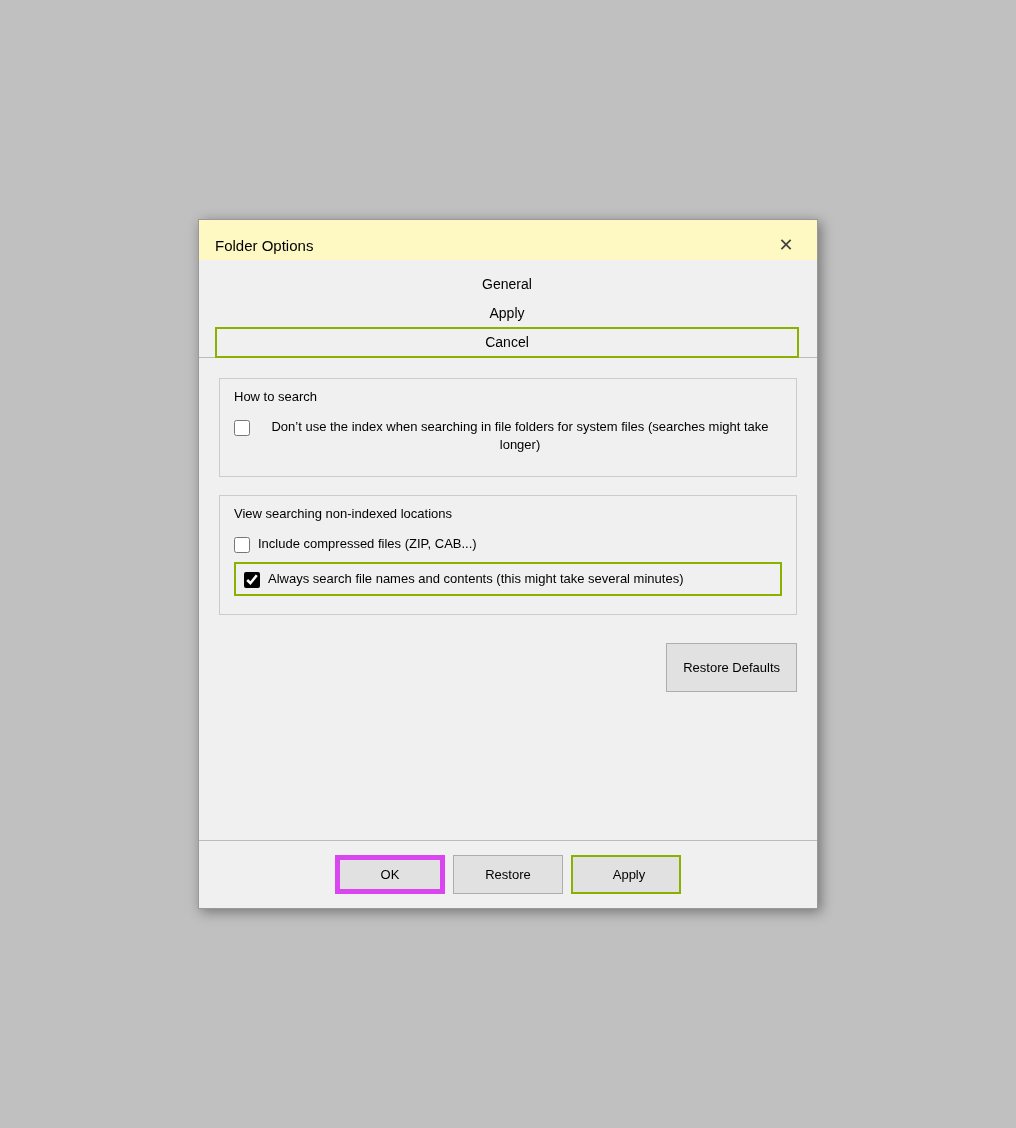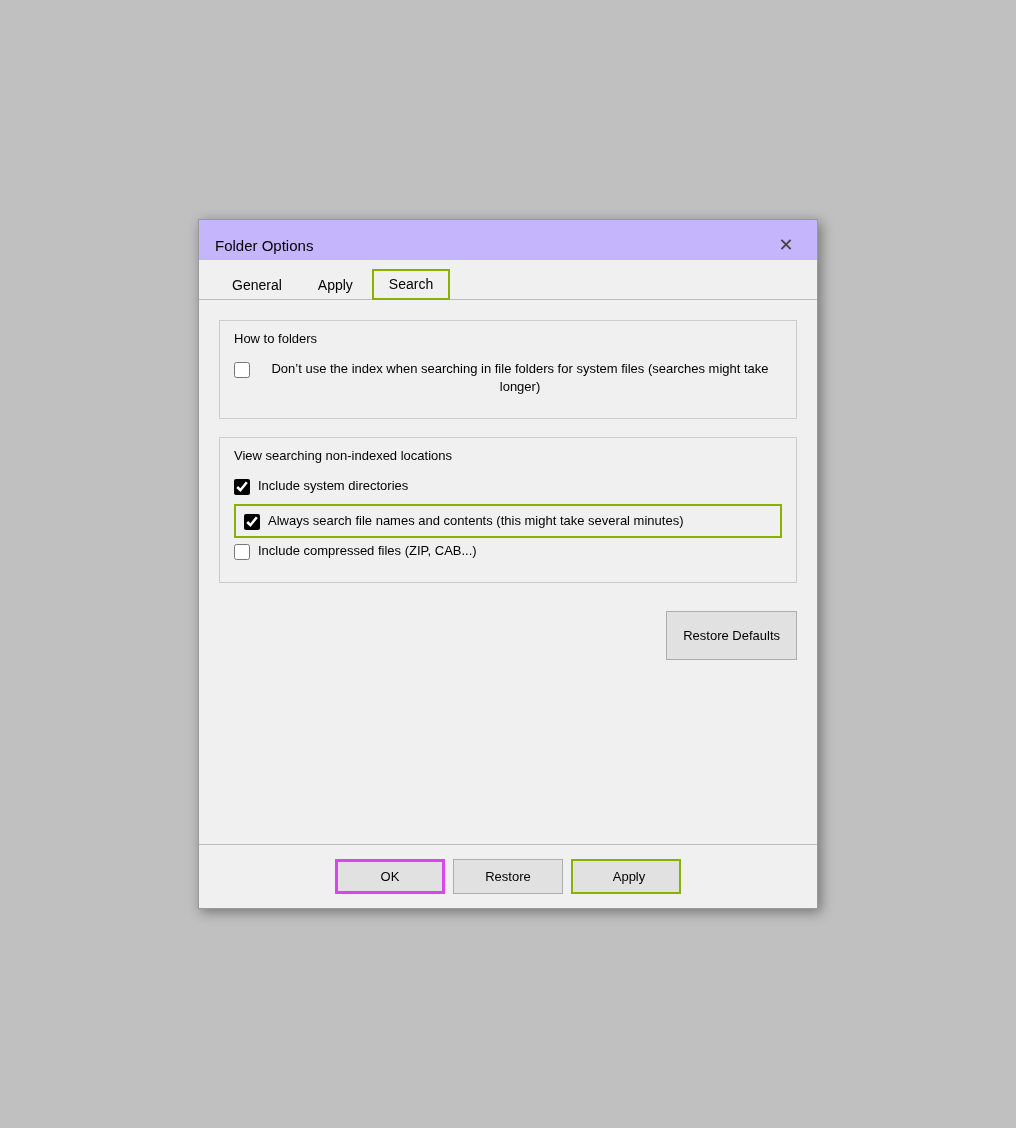--- a/index.html
+++ b/index.html
@@ -18,21 +18,21 @@
       background: #f0f0f0;
       border: 1px solid #999;
       box-shadow: 3px 3px 12px rgba(0,0,0,0.4);
       width: 620px;
       min-height: 690px;
       display: flex;
       flex-direction: column;
     }
 
     .title-bar {
-      background: #c4b5fd;
+      background: #fef9c3;
       padding: 10px 16px 0 16px;
       display: flex;
       justify-content: space-between;
       align-items: center;
       border-bottom: none;
     }
 
     .title-bar-title {
       font-size: 15px;
       font-weight: 400;
@@ -51,20 +51,21 @@
       align-items: center;
       justify-content: center;
       border-radius: 2px;
     }
 
     .tabs {
       display: flex;
       padding: 8px 16px 0 16px;
       background: #f0f0f0;
       border-bottom: 1px solid #bbb;
+      flex-direction: column;
     }
 
     .tab {
       padding: 6px 16px;
       border: 1px solid transparent;
       border-bottom: none;
       cursor: pointer;
       background: transparent;
       font-size: 14px;
       color: #000;
@@ -163,21 +164,21 @@
       width: 110px;
       font-size: 13px;
       cursor: pointer;
       background: #e1e1e1;
       border: 1px solid #adadad;
       color: #000;
       text-align: center;
     }
 
     .footer-btn.ok {
-      border: 3px solid #d946ef;
+      border: 5px solid #d946ef;
     }
 
     .footer-btn.apply {
       outline: 2px solid #8ab000;
       outline-offset: -2px;
       padding-left: 6px;
     }
 
     .spacer {
       flex: 1;
@@ -189,54 +190,50 @@
 <div class="dialog">
 
   <div class="title-bar">
     <span class="title-bar-title">Folder Options</span>
     <button class="close-btn">✕</button>
   </div>
 
   <div class="tabs">
     <button class="tab">General</button>
     <button class="tab">Apply</button>
-    <button class="tab active">Search</button>
+    <button class="tab active">Cancel</button>
   </div>
 
   <div class="content">
 
     <div class="section">
-      <div class="section-title">How to folders</div>
+      <div class="section-title">How to search</div>
       <div class="section-content">
         <div class="checkbox-row">
           <input type="checkbox" id="no_index" style="">
           <label class="checkbox-label" for="no_index">Don’t use the index when searching in file folders for system files (searches might take longer)</label>
         </div>
       </div>
     </div>
 
     <div class="section">
       <div class="section-title">View searching non-indexed locations</div>
       <div class="section-content">
 
+
         <div class="checkbox-row">
-          <input type="checkbox" id="include_system_dirs" checked="" style="">
-          <label class="checkbox-label" for="include_system_dirs">Include system directories</label>
+          <input type="checkbox" id="include_compressed" style="">
+          <label class="checkbox-label" for="include_compressed">Include compressed files (ZIP, CAB...)</label>
         </div>
 
         <div class="checkbox-row highlighted">
           <input type="checkbox" id="always_search_contents" checked="" style="">
           <label class="checkbox-label" for="always_search_contents">Always search file names and contents (this might take several minutes)</label>
         </div>
 
-        <div class="checkbox-row">
-          <input type="checkbox" id="include_compressed" style="">
-          <label class="checkbox-label" for="include_compressed">Include compressed files (ZIP, CAB...)</label>
-        </div>
-
       </div>
     </div>
 
     <div class="restore-defaults-row">
       <button class="restore-btn">Restore Defaults</button>
     </div>
 
     <div class="spacer"></div>
 
   </div>

